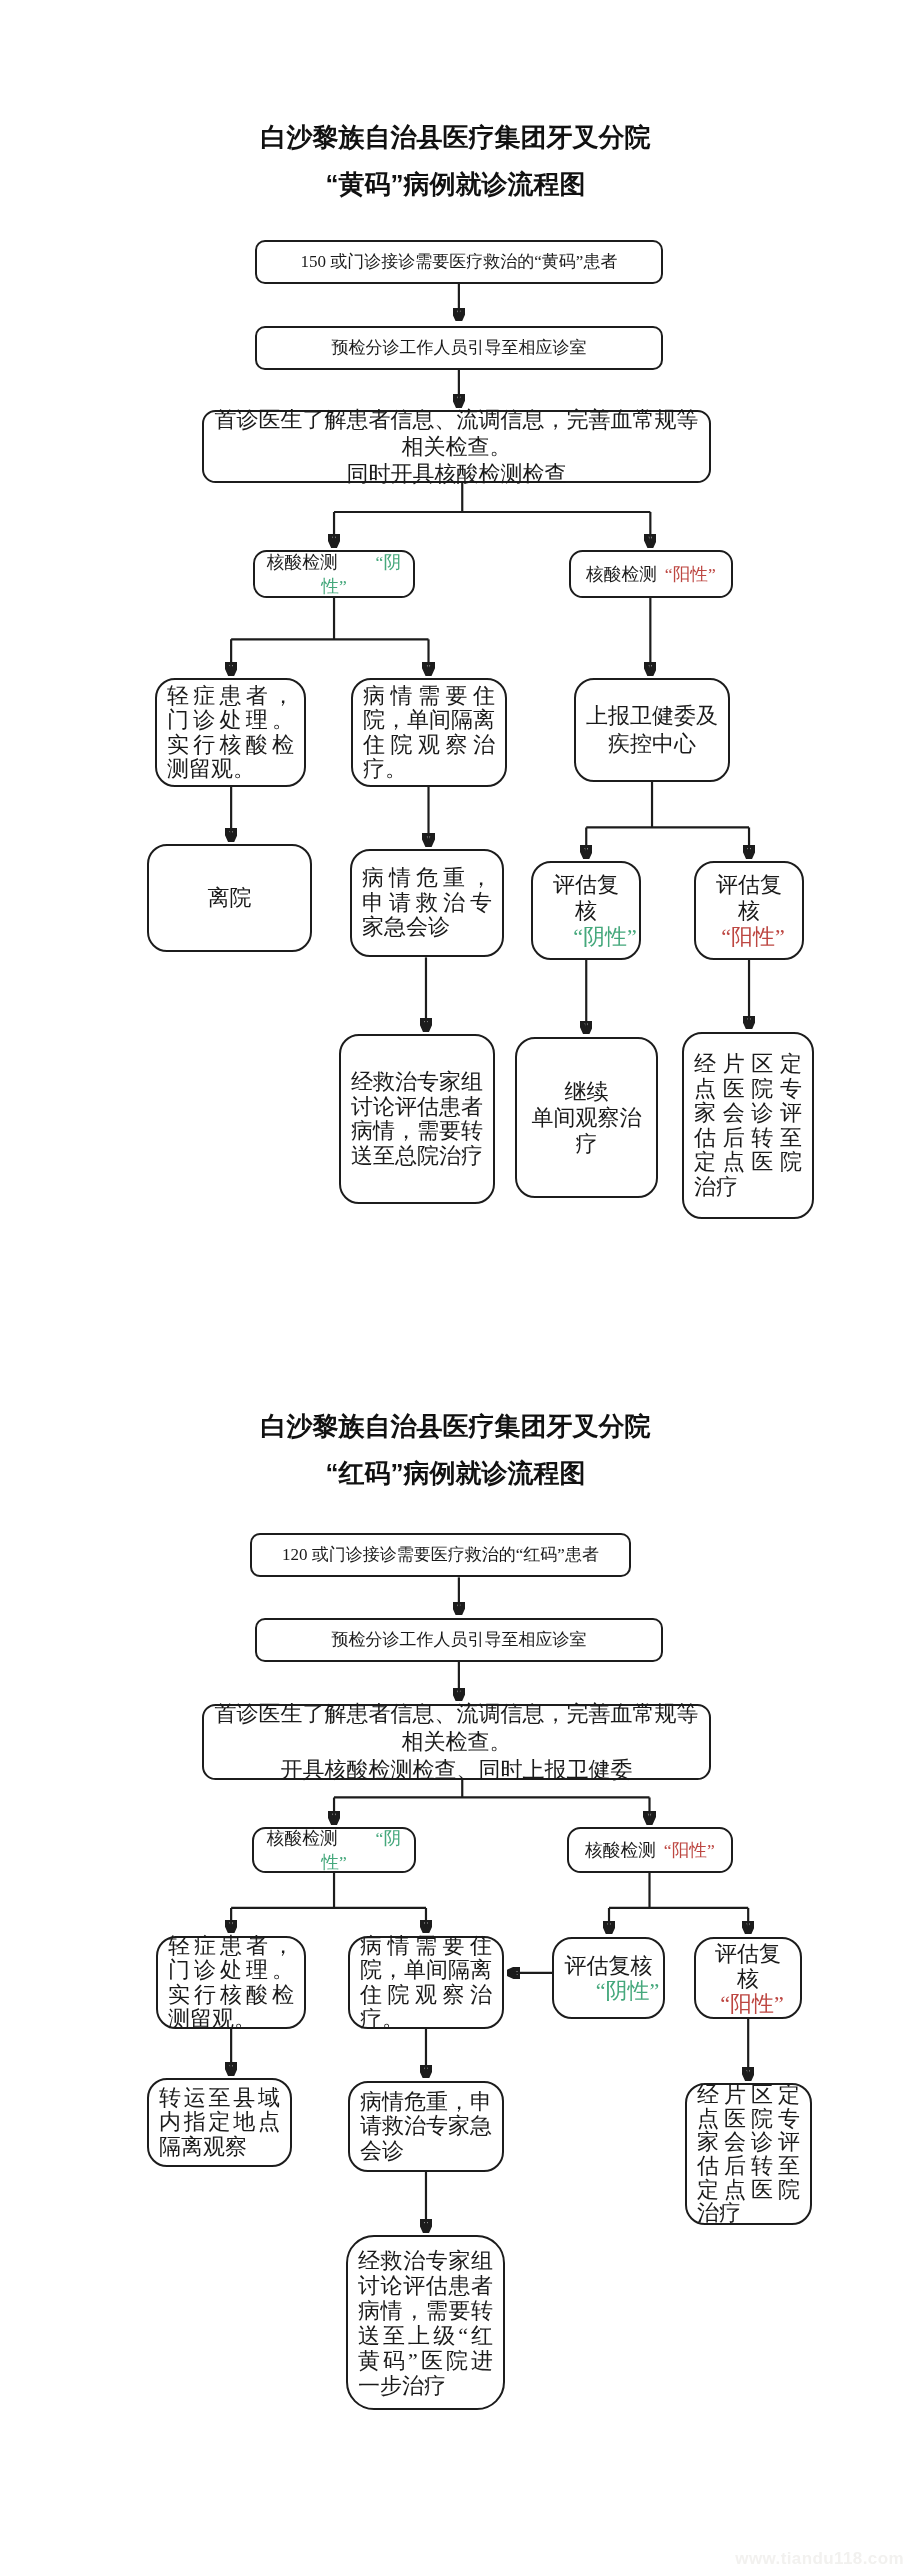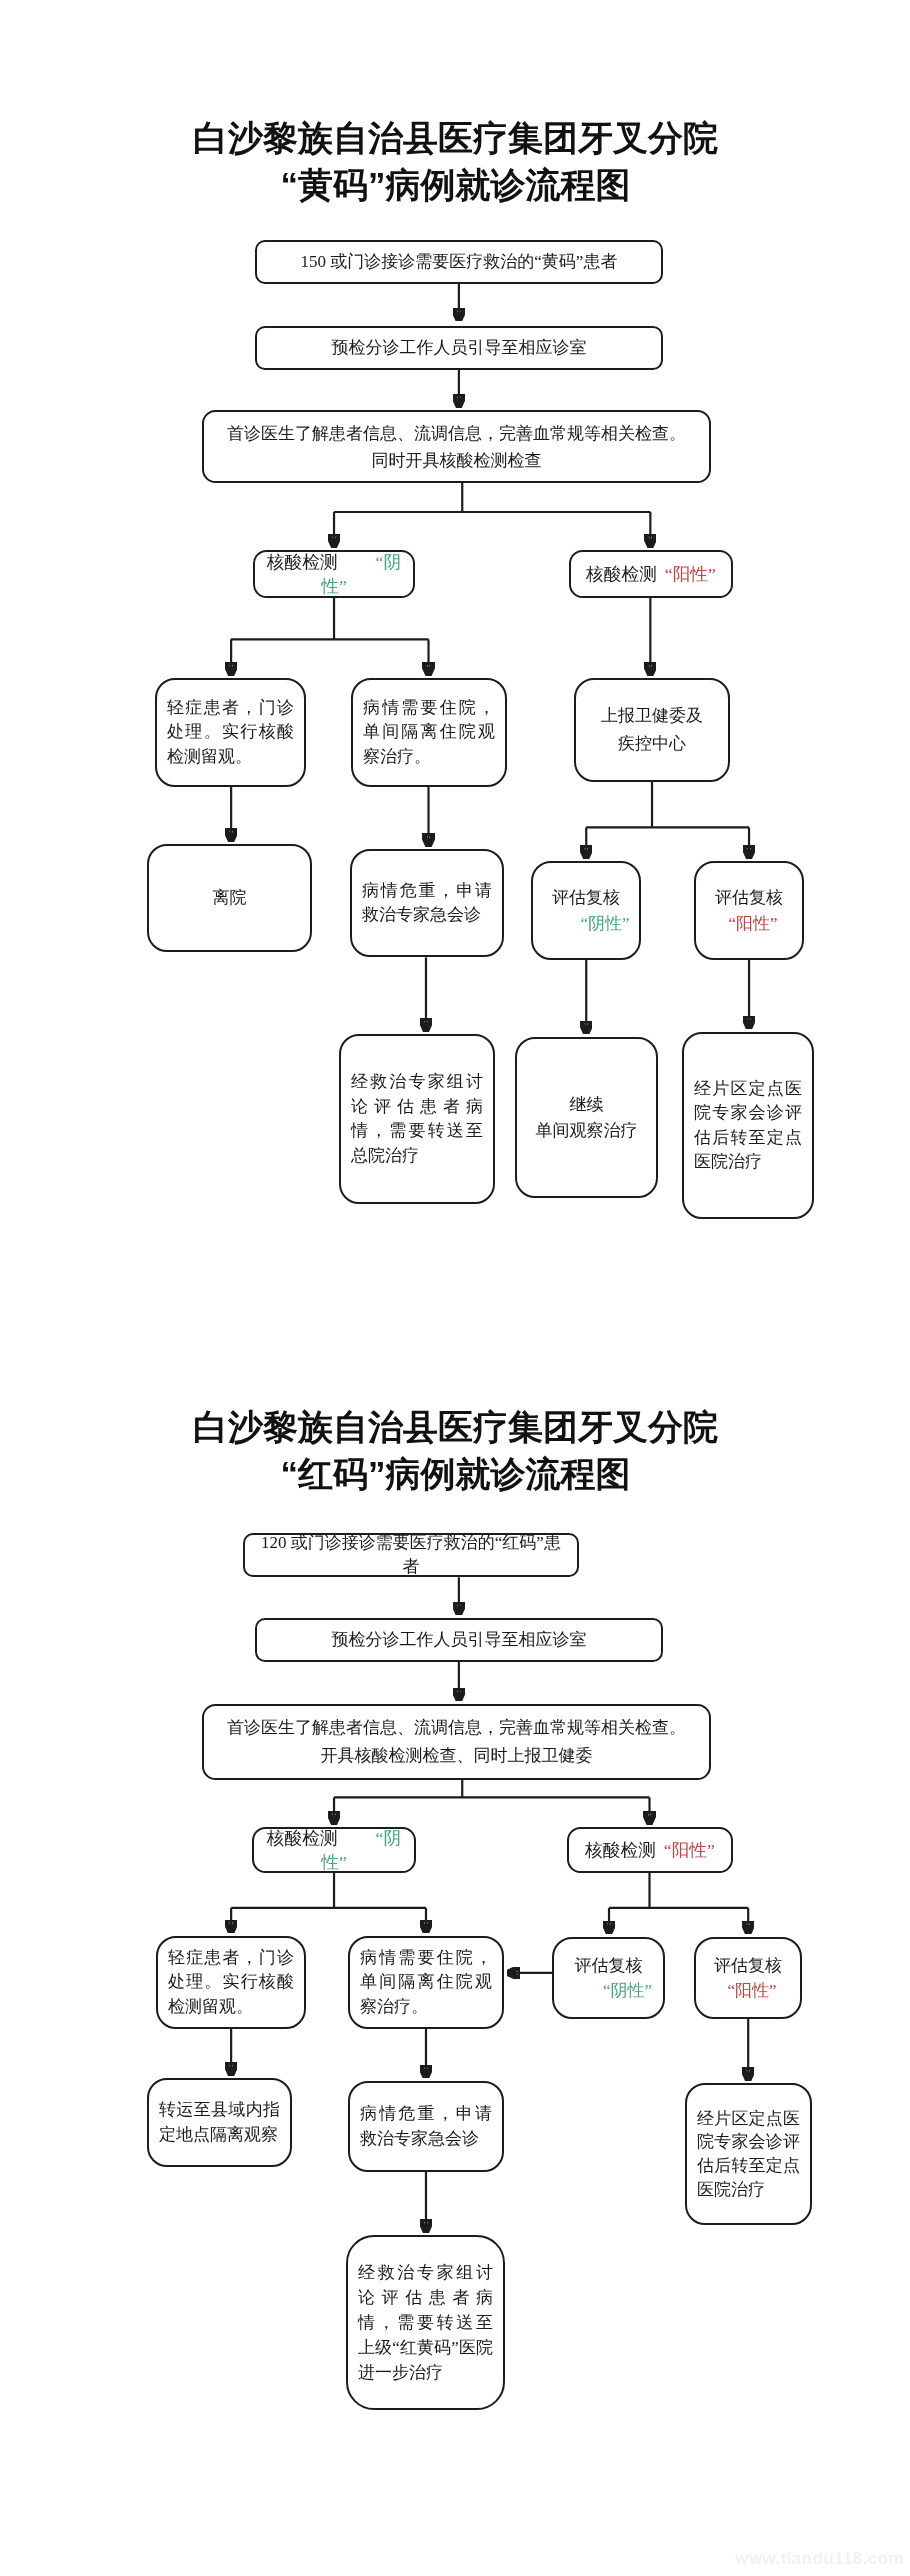--- a/index.html
+++ b/index.html
@@ -1,23 +1,23 @@
 <!DOCTYPE html>
 <html style="font-size:13.5px"><head>
 <meta charset="utf-8">
 <style>
   html,body{margin:0;padding:0;background:#ffffff;}
   #canvas{position:relative;width:911px;height:2576px;background:#ffffff;overflow:hidden;
           font-family:"Liberation Serif","DejaVu Serif",serif;color:#1a1a1a;}
   .chart-title{position:absolute;left:0;width:911px;text-align:center;
           font-family:"Liberation Sans","DejaVu Sans",sans-serif;
-          font-weight:700;font-size:35px;line-height:39px;color:#111;}
+          font-weight:700;font-size:26px;line-height:39px;color:#111;}
   .fnode{position:absolute;box-sizing:border-box;background:#fff;border:2.5px solid #1c1c1c;
           display:flex;flex-direction:column;align-items:center;justify-content:center;
-          font-size:17px;line-height:24.5px;padding:5px 10px;}
+          font-size:22px;line-height:24.5px;padding:5px 10px;}
   .r10{border-radius:10px;}
   .r16{border-radius:13.5px;}
   .r22{border-radius:20px;}
   .fnode .txt{width:100%;text-align:center;}
   .fnode .jtxt{width:100%;text-align:justify;text-justify:inter-ideograph;}
   .fnode .ln{display:block;width:100%;text-align:center;}
   .neg{color:#45a87c;margin-left:38px;}
   .pos{color:#bd4641;padding-left:8px;}
   .single{font-size:17px;}
   .nat{font-size:17.7px;}
@@ -137,21 +137,21 @@
     <span class="ln">单间观察治疗</span>
   </div>
 
   <div class="fnode r22" style="left:682px;top:1032px;width:132px;height:187px;">
     <span class="jtxt">经片区定点医院专家会诊评估后转至定点医院治疗</span>
   </div>
 
   <div class="chart-title" style="top:1407px;">白沙黎族自治县医疗集团牙叉分院</div>
   <div class="chart-title" style="top:1454px;">“红码”病例就诊流程图</div>
 
-  <div class="fnode r10 single" style="left:243px;top:1533px;width:336px;height:44px;align-items:center;">
+  <div class="fnode r10 single" style="left:250px;top:1533px;width:381px;height:44px;align-items:center;">
     <span class="txt">120 或门诊接诊需要医疗救治的“红码”患者</span>
   </div>
 
   <div class="fnode r10 single" style="left:255px;top:1618px;width:408px;height:44px;">
     <span class="txt">预检分诊工作人员引导至相应诊室</span>
   </div>
 
   <div class="fnode r16" style="left:202px;top:1704px;width:509px;height:76px;line-height:28px;">
     <span class="ln">首诊医生了解患者信息、流调信息，完善血常规等相关检查。</span>
     <span class="ln">开具核酸检测检查、同时上报卫健委</span>

